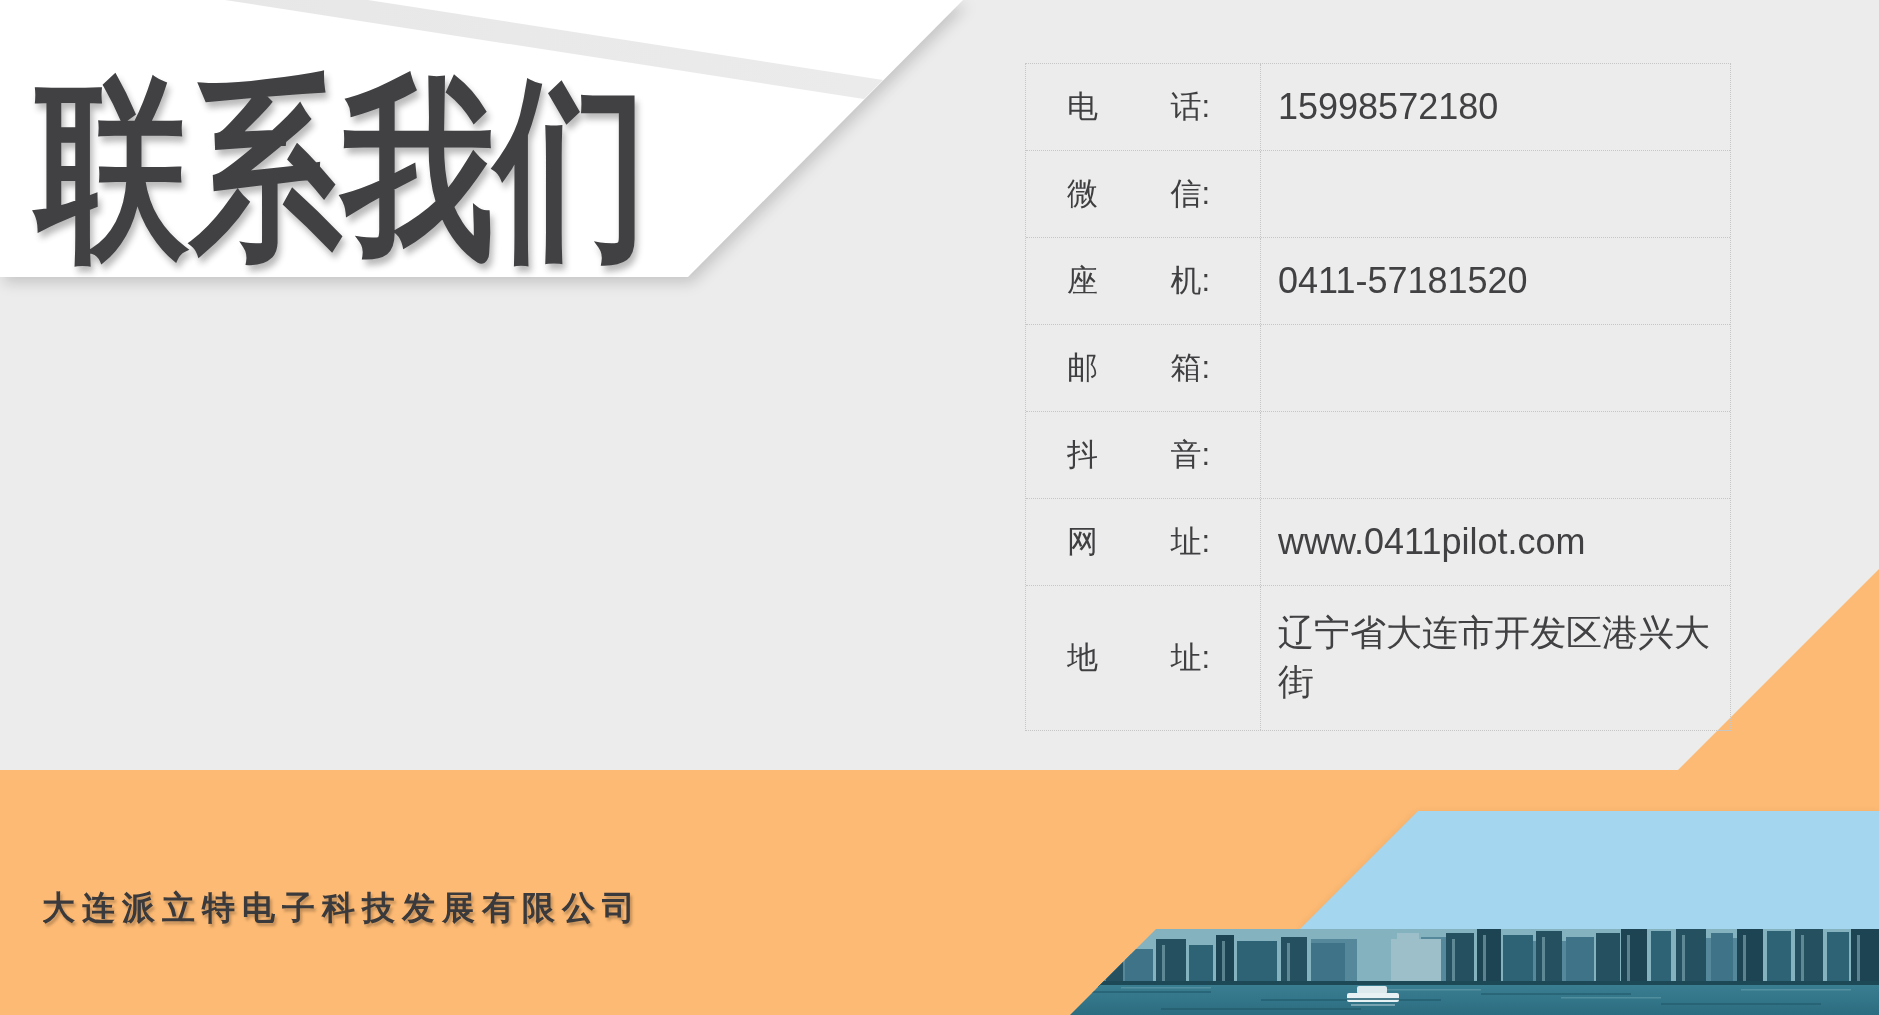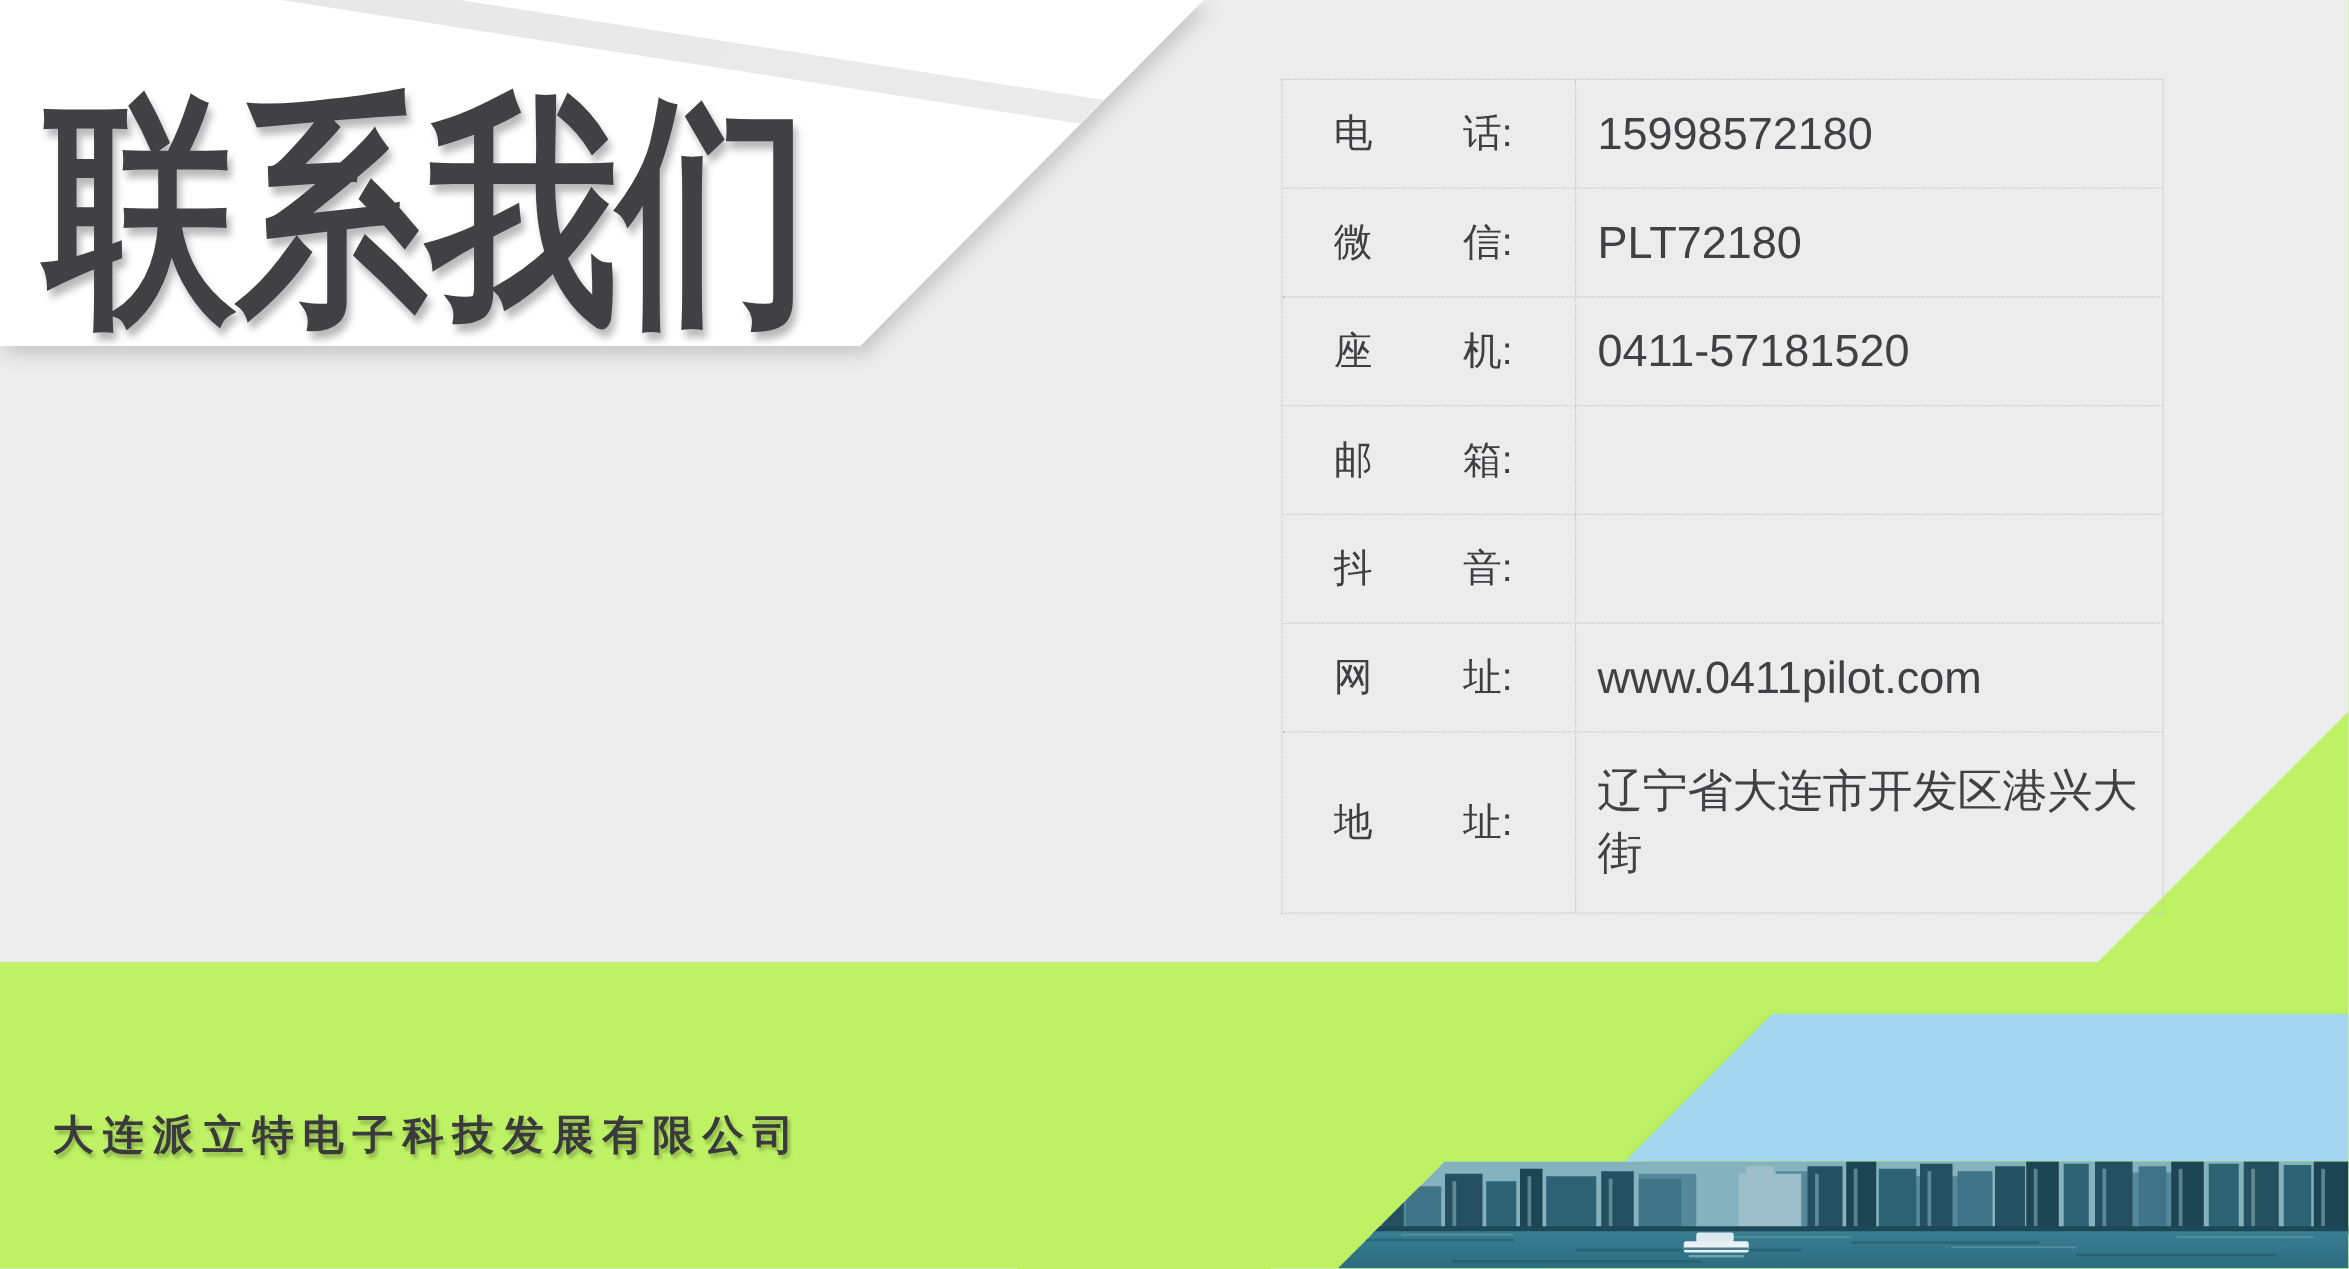--- a/index.html
+++ b/index.html
@@ -1,17 +1,17 @@
 <!DOCTYPE html>
 <html><head>
 <meta charset="utf-8">
 <style>
   html,body{margin:0;padding:0;}
   body{font-family:"Liberation Sans",sans-serif;background:#ffffff;}
-  .stage{position:relative;width:1879px;height:1015px;background:#bef264;overflow:hidden;}
+  .stage{position:relative;width:1879px;height:1015px;background:#fdba74;overflow:hidden;}
 
   
   .gray-bg{position:absolute;left:0;top:0;width:1879px;height:1015px;
     background:#ECECEC;
     clip-path:polygon(0 0,1879px 0,1879px 569px,1678px 770px,0 770px);}
   .white-shape-wrap{position:absolute;left:0;top:0;width:1879px;height:1015px;
     filter:drop-shadow(4px 6px 7px rgba(0,0,0,0.16));}
   .white-shape{position:absolute;left:0;top:0;width:1879px;height:1015px;background:#ffffff;
     clip-path:polygon(0 0,963px 0,688px 277px,0 277px);}
   .gray-stripe{position:absolute;left:0;top:0;width:1879px;height:1015px;
@@ -77,21 +77,20 @@
       <div class="ct-value">15998572180</div>
     </div>
 
     <div class="ct-row">
       <div class="ct-label">
         <div class="ct-label-inner">
           <span>微</span>
           <span>信:</span>
         </div>
       </div>
-      <div class="ct-value">PLT72180</div>
     </div>
 
     <div class="ct-row">
       <div class="ct-label">
         <div class="ct-label-inner">
           <span>座</span>
           <span>机:</span>
         </div>
       </div>
       <div class="ct-value">0411-57181520</div>

